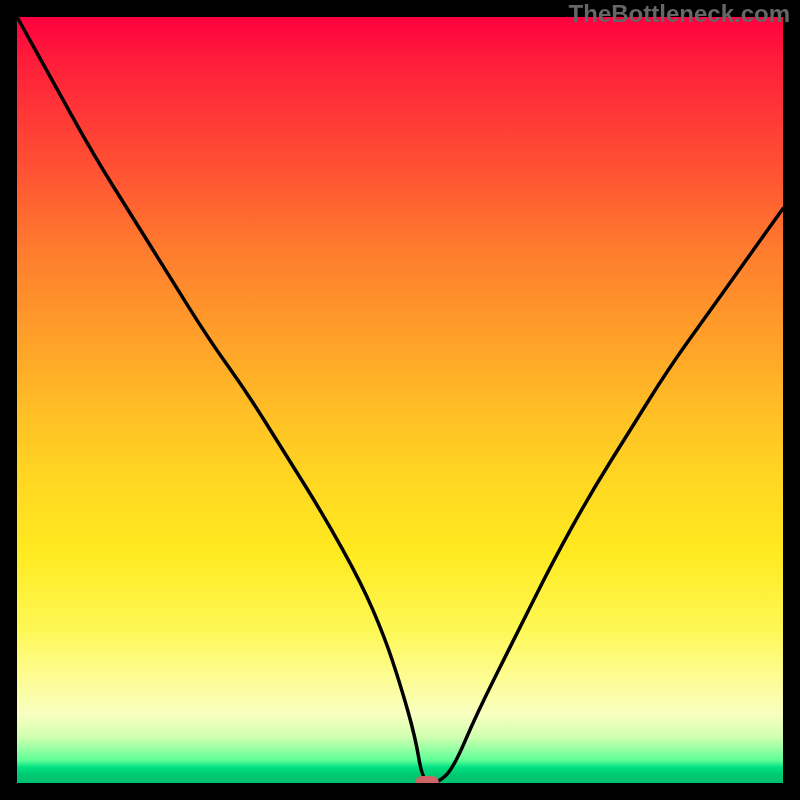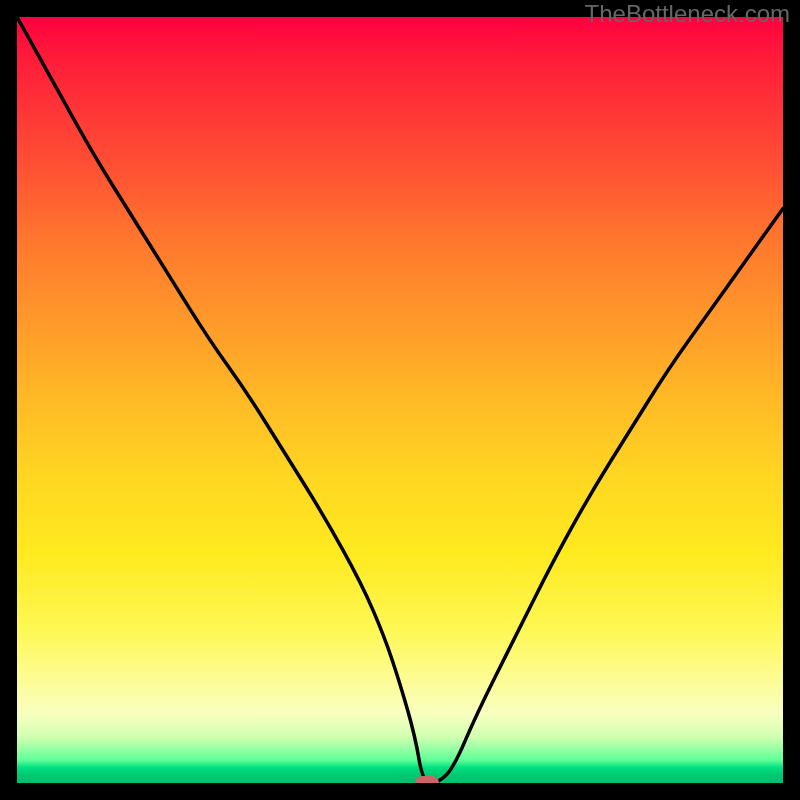--- a/index.html
+++ b/index.html
@@ -66,21 +66,21 @@
     background: #cc6666;
     border-radius: 7px;
     transform: translate(-50%, -50%);
   }
   .attribution {
     position: absolute;
     top: 0px;
     right: 10px;
     color: #666666;
     font-size: 24px;
-    font-weight: 400;
+    font-weight: 700;
   }
 </style>
 </head>
 <body>
 
 <div class="chart-container">
   <div class="plot-area">
     <div class="gradient-bg"></div>
     <svg class="curve" viewBox="0 0 766 766" preserveAspectRatio="none">
       <path id="curve-path" d="M 0.00 0.00 Q 0.00 0.00 19.15 34.47 Q 38.30 68.94 57.45 103.41 Q 76.60 137.88 95.75 168.52 Q 114.90 199.16 134.05 229.80 Q 153.20 260.44 172.35 291.08 Q 191.50 321.72 210.65 348.53 Q 229.80 375.34 248.95 405.98 Q 268.10 436.62 287.25 467.26 Q 306.40 497.90 325.55 532.37 Q 344.70 566.84 356.19 593.65 Q 367.68 620.46 375.34 643.44 Q 383.00 666.42 390.66 693.23 Q 398.32 720.04 402.15 743.02 Q 405.98 766.00 413.64 766.00 Q 421.30 766.00 428.96 758.34 Q 436.62 750.68 448.11 723.87 Q 459.60 697.06 478.75 658.76 Q 497.90 620.46 517.05 582.16 Q 536.20 543.86 555.35 509.39 Q 574.50 474.92 593.65 444.28 Q 612.80 413.64 631.95 383.00 Q 651.10 352.36 670.25 325.55 Q 689.40 298.74 708.55 271.93 Q 727.70 245.12 746.85 218.31 L 766.00 191.50" stroke="#000000" stroke-width="3.5" fill="none" stroke-linecap="round" stroke-linejoin="round"></path>

